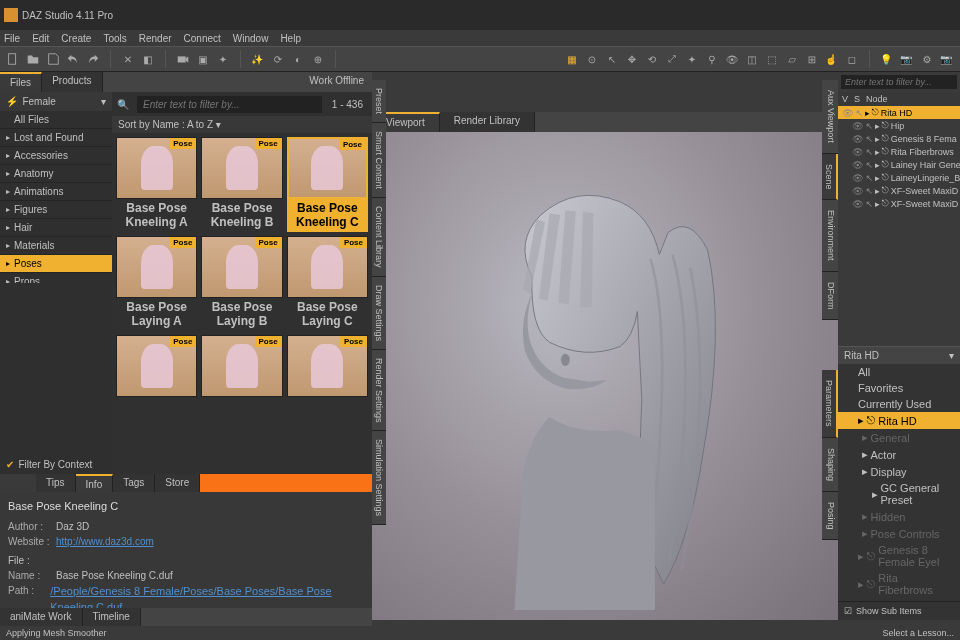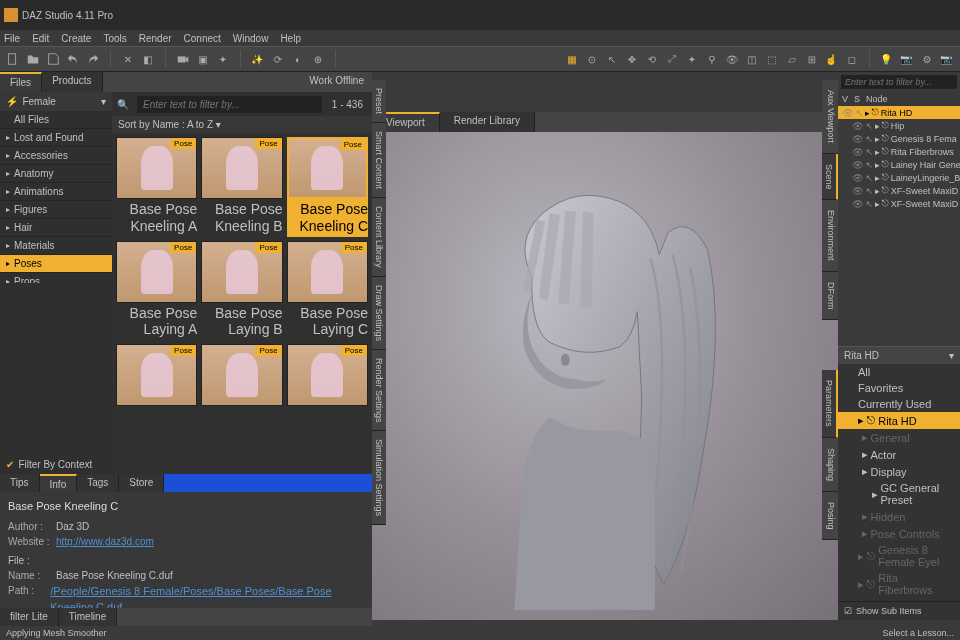--- a/index.html
+++ b/index.html
@@ -35,33 +35,33 @@
 .cat-item.active { background: #f0b030; color: #000; }
 .cat-item .arrow { width: 8px; font-size: 8px; }
 
 .content-col { flex: 1; display: flex; flex-direction: column; background: #303030; }
 .search-row { display: flex; align-items: center; padding: 3px; gap: 4px; }
 .search-input { flex: 1; background: #222; border: none; color: #888; padding: 3px 6px; font-size: 10px; font-style: italic; }
 .count { font-size: 10px; padding: 0 6px; }
 .sort-row { padding: 3px 6px; font-size: 10px; background: #383838; }
 
 .grid-area { flex: 1; overflow: hidden; padding: 4px; }
-.pose-grid { display: grid; grid-template-columns: repeat(3, 1fr); gap: 4px; }
+.pose-grid { display: grid; grid-template-columns: repeat(3, 1fr); gap: 4px; font-weight: bold; }
 .pose-item { display: flex; flex-direction: column; }
 .pose-thumb { height: 62px; background: linear-gradient(#d4b090, #c09870); position: relative; border: 1px solid #222; display: flex; align-items: center; justify-content: center; }
 .pose-thumb.selected { border: 2px solid #f0b030; }
 .pose-badge { position: absolute; top: 0; right: 0; background: #f0b030; color: #000; font-size: 8px; padding: 1px 4px; }
 .pose-fig { width: 32px; height: 44px; background: #e8c8d8; border-radius: 40% 40% 10% 10%; opacity: 0.85; }
-.pose-label { text-align: right; font-size: 14px; padding: 2px 0; line-height: 1.2; }
+.pose-label { text-align: center; font-size: 12px; padding: 2px 0; line-height: 1.2; }
 .pose-label.selected { background: #f0b030; color: #000; }
 
 .filter-ctx { padding: 4px 6px; font-size: 10px; display: flex; align-items: center; gap: 4px; }
 .filter-ctx .check { color: #f0b030; }
 
-.info-tabs { display: flex; height: 18px; background: #1d4ed8; }
+.info-tabs { display: flex; height: 18px; background: #f97316; margin-left: 36px; }
 .info-panel { background: #383838; padding: 6px 8px; font-size: 10px; line-height: 1.5; height: 128px; overflow: hidden; }
 .info-panel h3 { font-size: 11px; font-weight: normal; color: #ddd; margin-bottom: 4px; }
 .info-panel a { color: #5090d0; text-decoration: underline; }
 .info-row { display: flex; }
 .info-label { width: 48px; color: #aaa; }
 
 
 .center-panel { flex: 1; display: flex; flex-direction: column; background: #2a2a2a; position: relative; margin-top: 40px; }
 .vp-tabs { display: flex; height: 20px; background: #444; }
 .vp-tab { padding: 3px 14px; font-size: 10px; background: #333; border-right: 1px solid #222; }
@@ -547,20 +547,20 @@
         </div>
       <div class="show-sub">
         <span>☑</span>
         <span>Show Sub Items</span>
       </div>
     </div>
   </div>
 </div>
 
 <div class="bottom-tabs">
-  <div class="tab">filter Lite</div>
+  <div class="tab">aniMate Work</div>
   <div class="tab">Timeline</div>
 </div>
 
 <div class="status-bar">
   <span>Applying Mesh Smoother</span>
   <span>Select a Lesson...</span>
 </div>
 
 </body></html>

